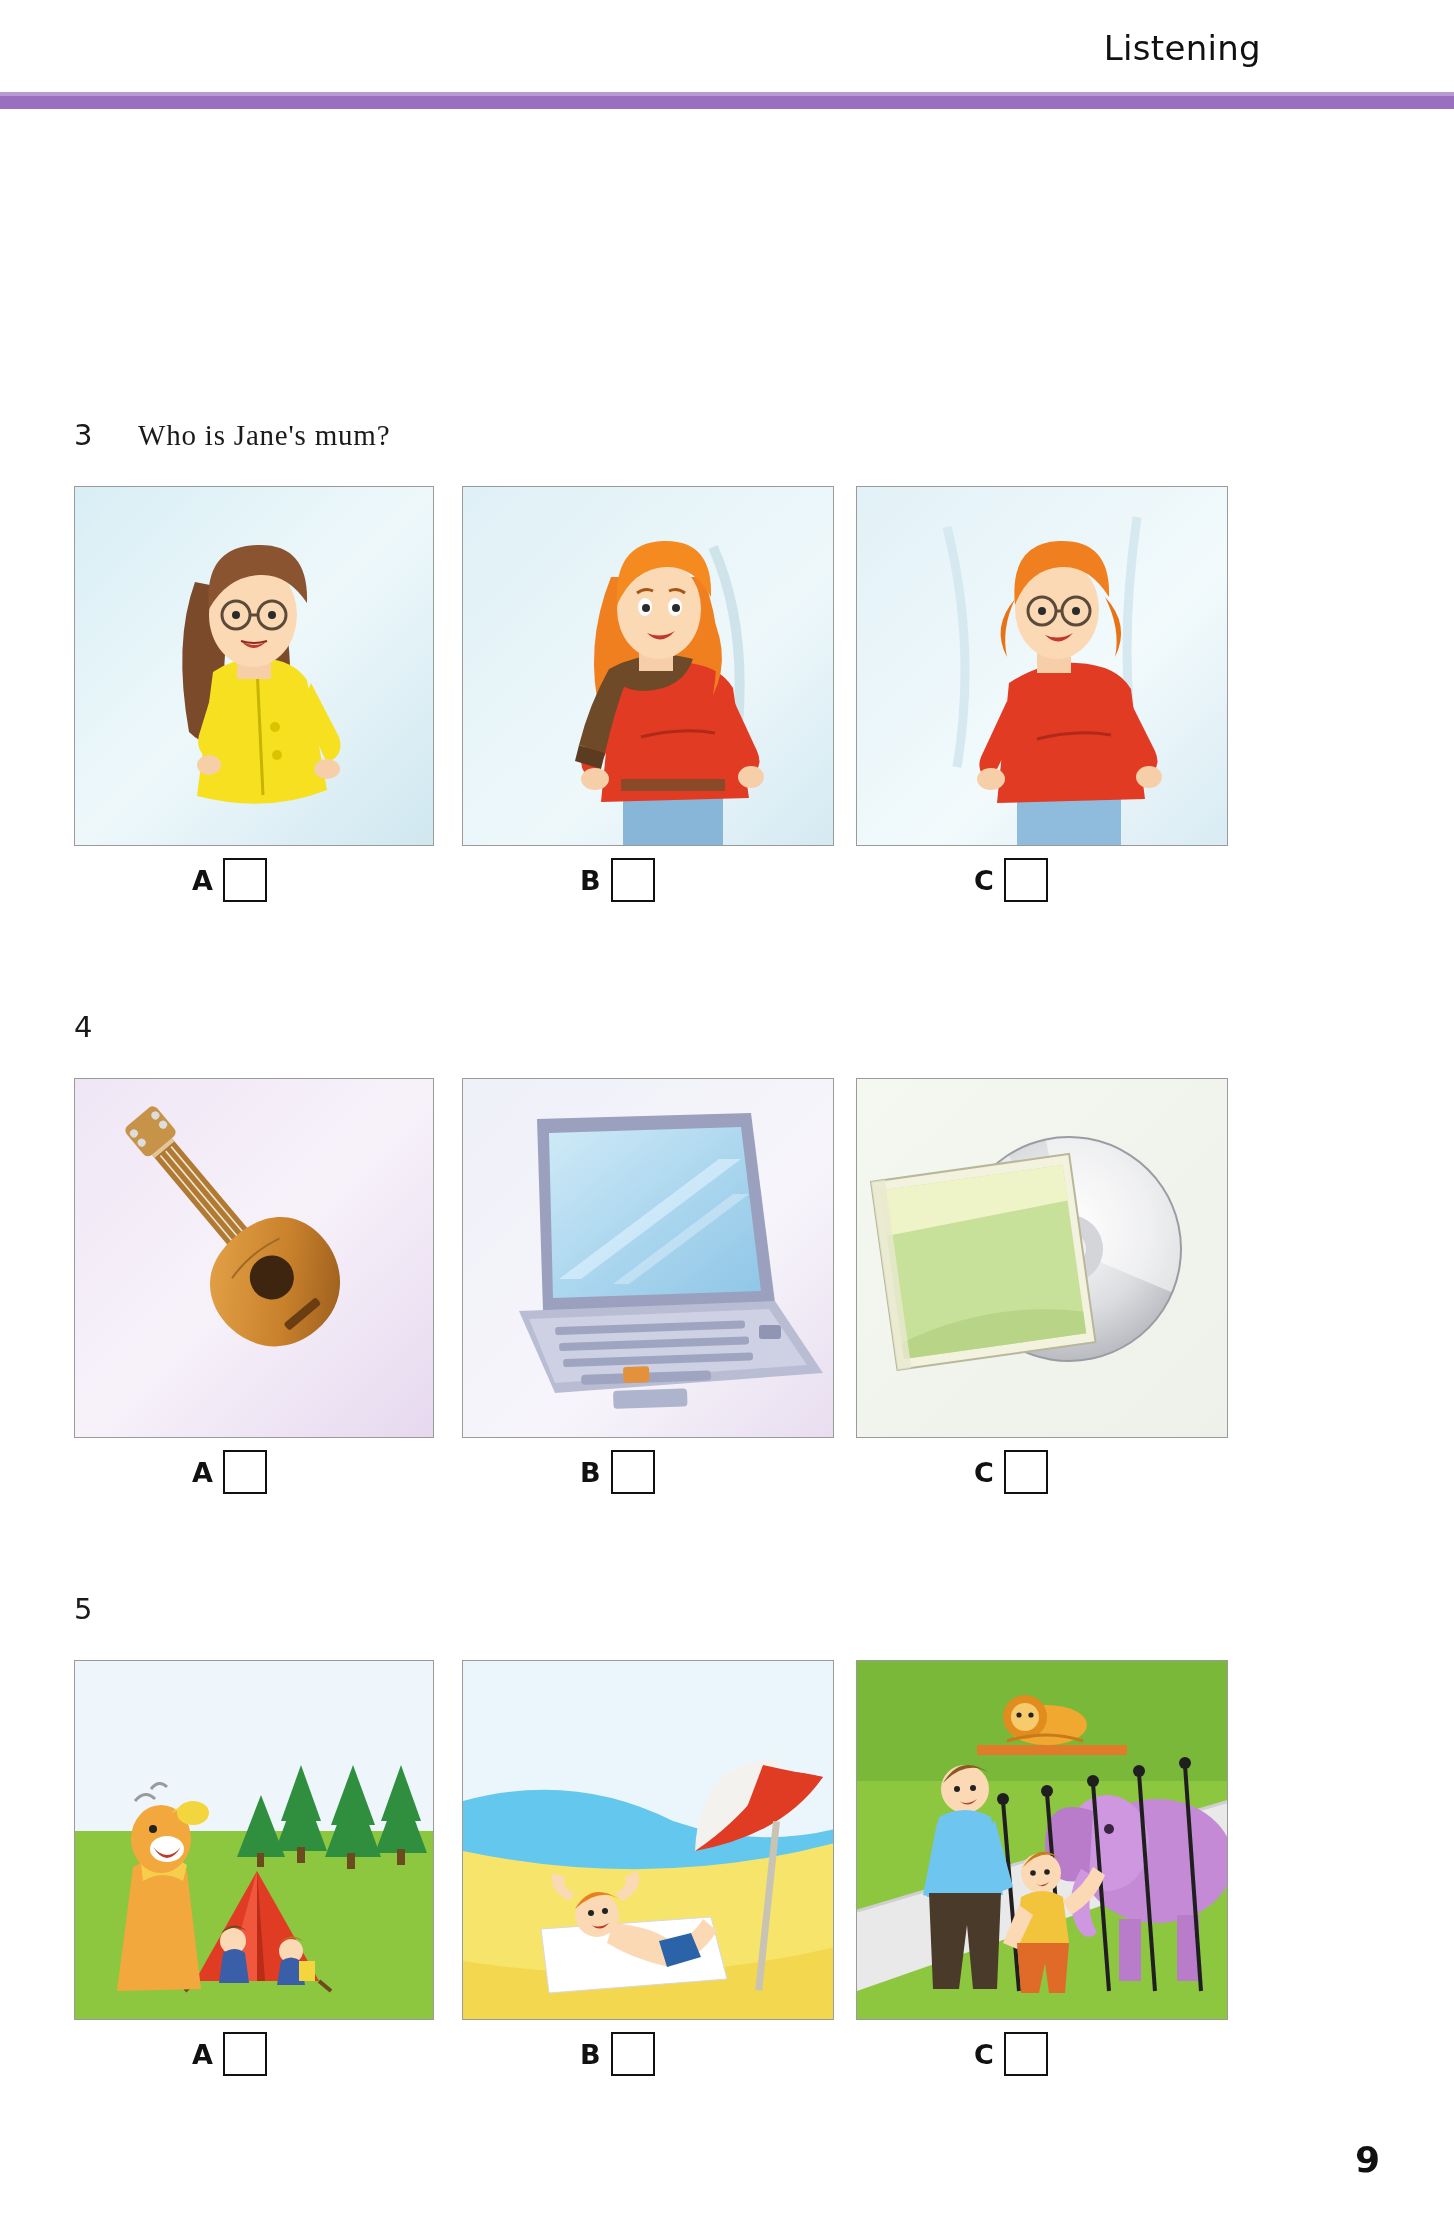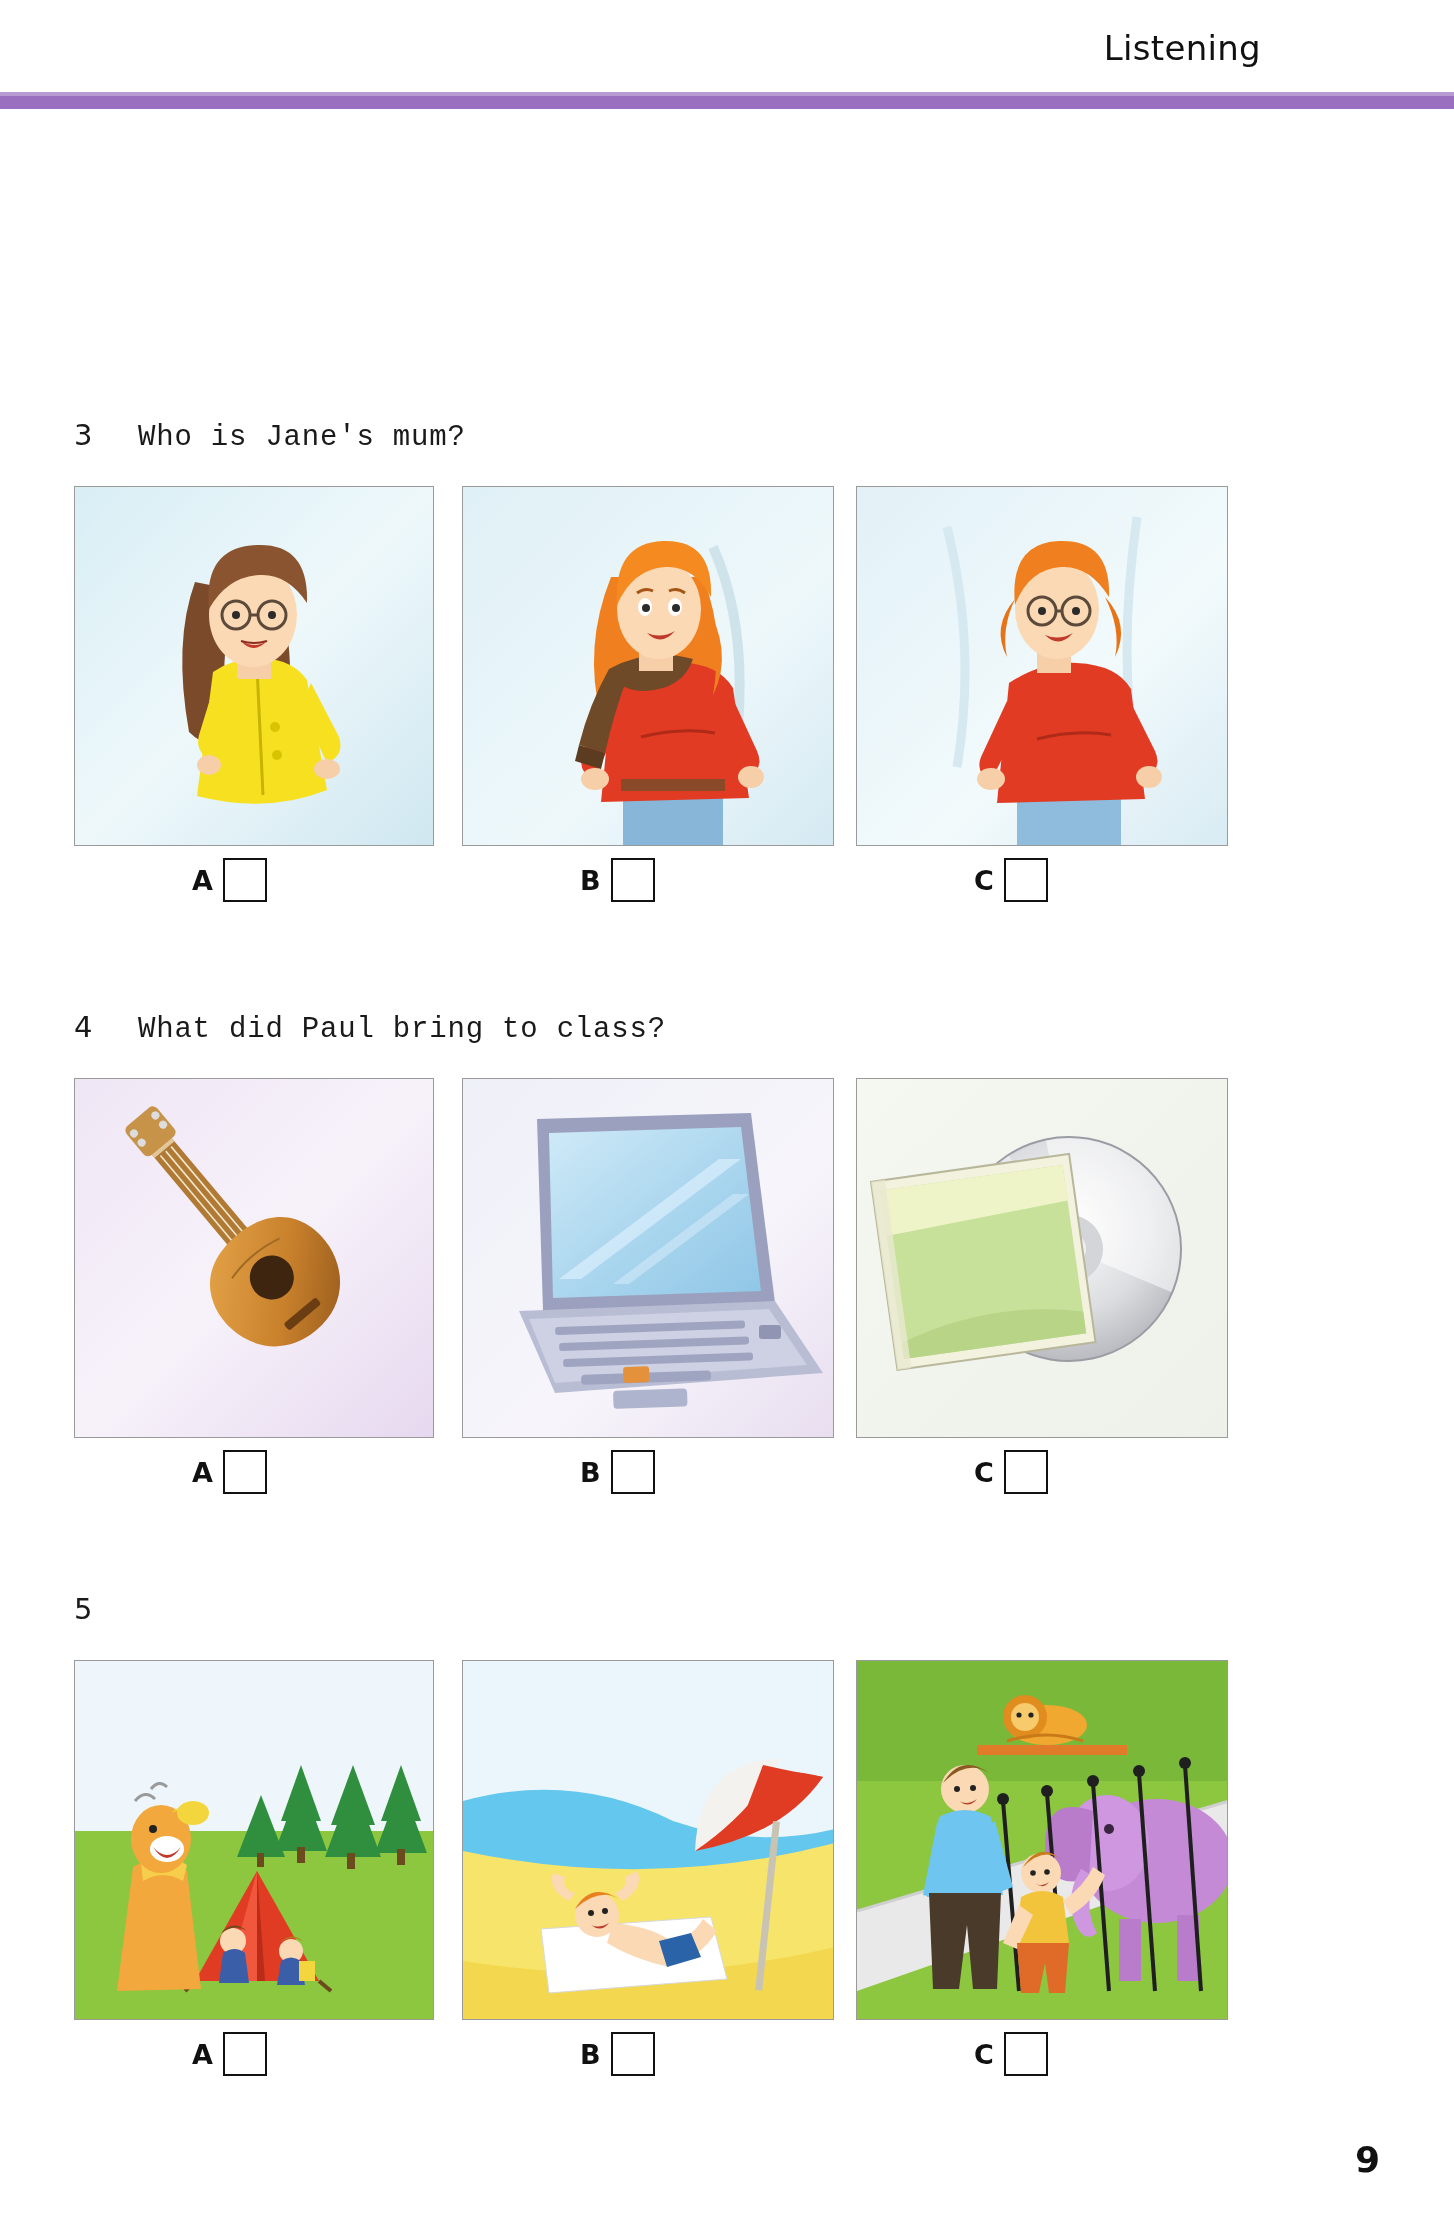--- a/index.html
+++ b/index.html
@@ -68,21 +68,21 @@
   .q-number {
     width: 64px;
     font-size: 29px;
     color: #1a1a1a;
     font-family: "DejaVu Sans", sans-serif;
   }
   .q-text {
     font-size: 29px;
     letter-spacing: 0.8px;
     color: #1a1a1a;
-    font-family: Liberation Mono, monospace;
+    font-family: Liberation Serif, serif;
   }
 
   .options-row {
     position: relative;
     margin-top: 16px;
     height: 380px;
   }
   .option {
     position: absolute;
     top: 0;
@@ -300,21 +300,20 @@
         <span class="answer-box"></span>
       </div>
     </div>
 
   </div>
 </div>
 
 <div class="question-block" id="q4">
   <div class="q-line">
     <div class="q-number">4</div>
-    <div class="q-text">What did Paul bring to class?</div>
   </div>
   <div class="options-row">
 
     <div class="option a">
       <div class="pic-frame">
         <svg width="360" height="360" viewBox="0 0 360 360">
           <defs>
             <linearGradient id="bgGuit" x1="0" y1="0" x2="1" y2="1">
               <stop offset="0%" stop-color="#efe6f5"></stop>
               <stop offset="50%" stop-color="#f7f2fa"></stop>

